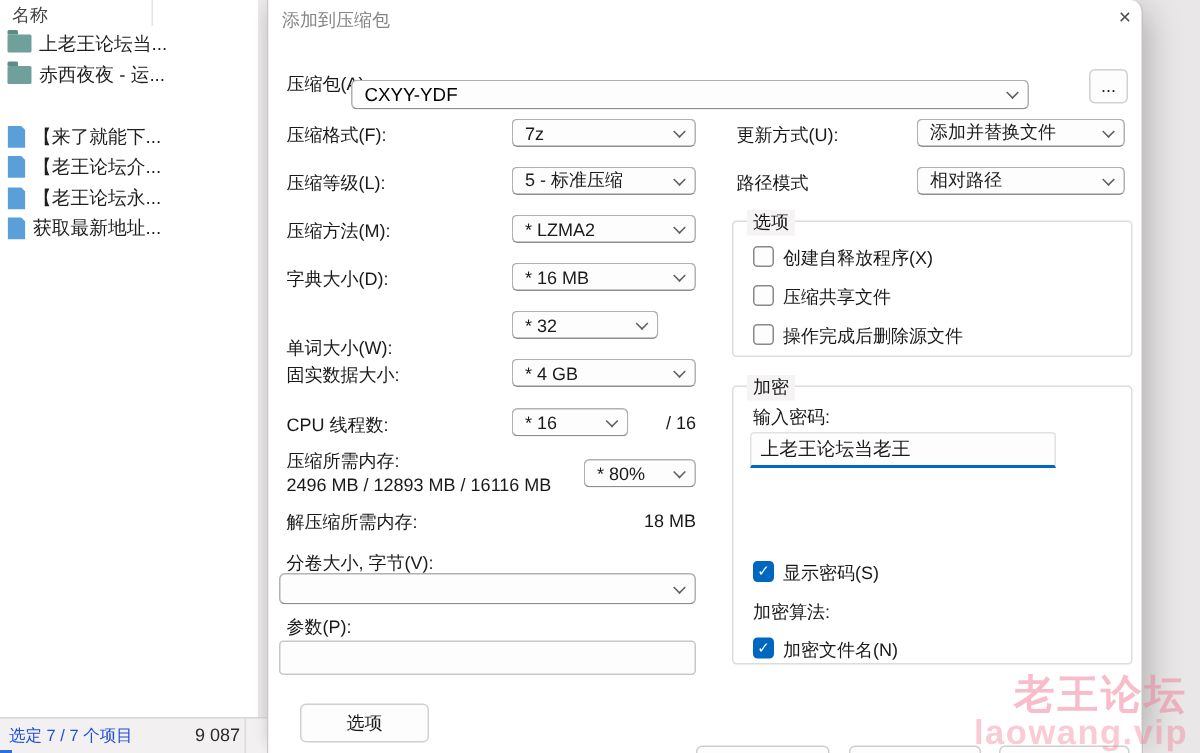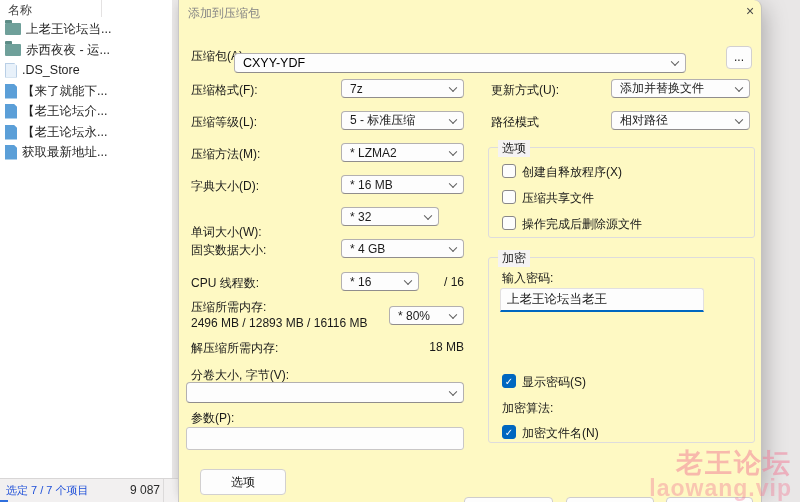--- a/index.html
+++ b/index.html
@@ -23,21 +23,21 @@
   .ic-file-light { width:12px; height:15px; background:#e8f1fa; border:1px solid #b9cfe6; clip-path:polygon(0 0,72% 0,100% 22%,100% 100%,0 100%); }
   .status-bar { position:absolute; left:0; top:478px; width:178px; height:24px; background:#f2f0f0; border-top:1px solid #d8d6d6; }
   .status-bar .sel { position:absolute; left:6px; top:4px; font-size:11px; color:#1d4ed8; }
   .status-bar .siz { position:absolute; right:18px; top:4px; font-size:12px; color:#2a2a2a; }
   .status-bar .div { position:absolute; left:163px; top:0; width:1px; height:24px; background:#dcdada; }
   .taskbar-peek { position:absolute; left:0; top:500px; width:8px; height:2px; background:#2f6fdd; z-index:30; }
 
   
   .dialog {
     position:absolute; left:178px; top:0; width:584px; height:502px;
-    background:#fef9c3;
+    background:#ffffff;
     border-left:1px solid #c9c7c7; border-right:1px solid #c4c2c2;
     border-top-right-radius:8px;
     box-shadow:10px 0 22px -8px rgba(0,0,0,.28), -5px 0 10px -6px rgba(0,0,0,.15);
     z-index:10; overflow:hidden;
   }
   .dlg-title { position:absolute; left:9px; top:5px; font-size:12px; color:#858585; }
   .dlg-close { position:absolute; left:558px; top:1px; width:26px; height:20px; text-align:center; font-size:14px; line-height:20px; color:#4a4a4a; cursor:pointer; }
   .lbl { position:absolute; font-size:12px; color:#191919; white-space:nowrap; }
   .txt { position:absolute; font-size:12px; color:#191919; white-space:nowrap; }
   .combo {
@@ -79,24 +79,20 @@
   <div class="col-header">
     <span>名称</span>
   </div>
   <div class="file-row" style="top:19px">
     <span class="ic ic-folder"></span>
     <span class="fname">上老王论坛当...</span>
   </div>
   <div class="file-row" style="top:40px">
     <span class="ic ic-folder"></span>
     <span class="fname">赤西夜夜 - 运...</span>
-  </div>
-  <div class="file-row" style="top:60px">
-    <span class="ic ic-file-light"></span>
-    <span class="fname">.DS_Store</span>
   </div>
   <div class="file-row" style="top:81px">
     <span class="ic ic-file"></span>
     <span class="fname">【来了就能下...</span>
   </div>
   <div class="file-row" style="top:101px">
     <span class="ic ic-file"></span>
     <span class="fname">【老王论坛介...</span>
   </div>
   <div class="file-row" style="top:122px">

